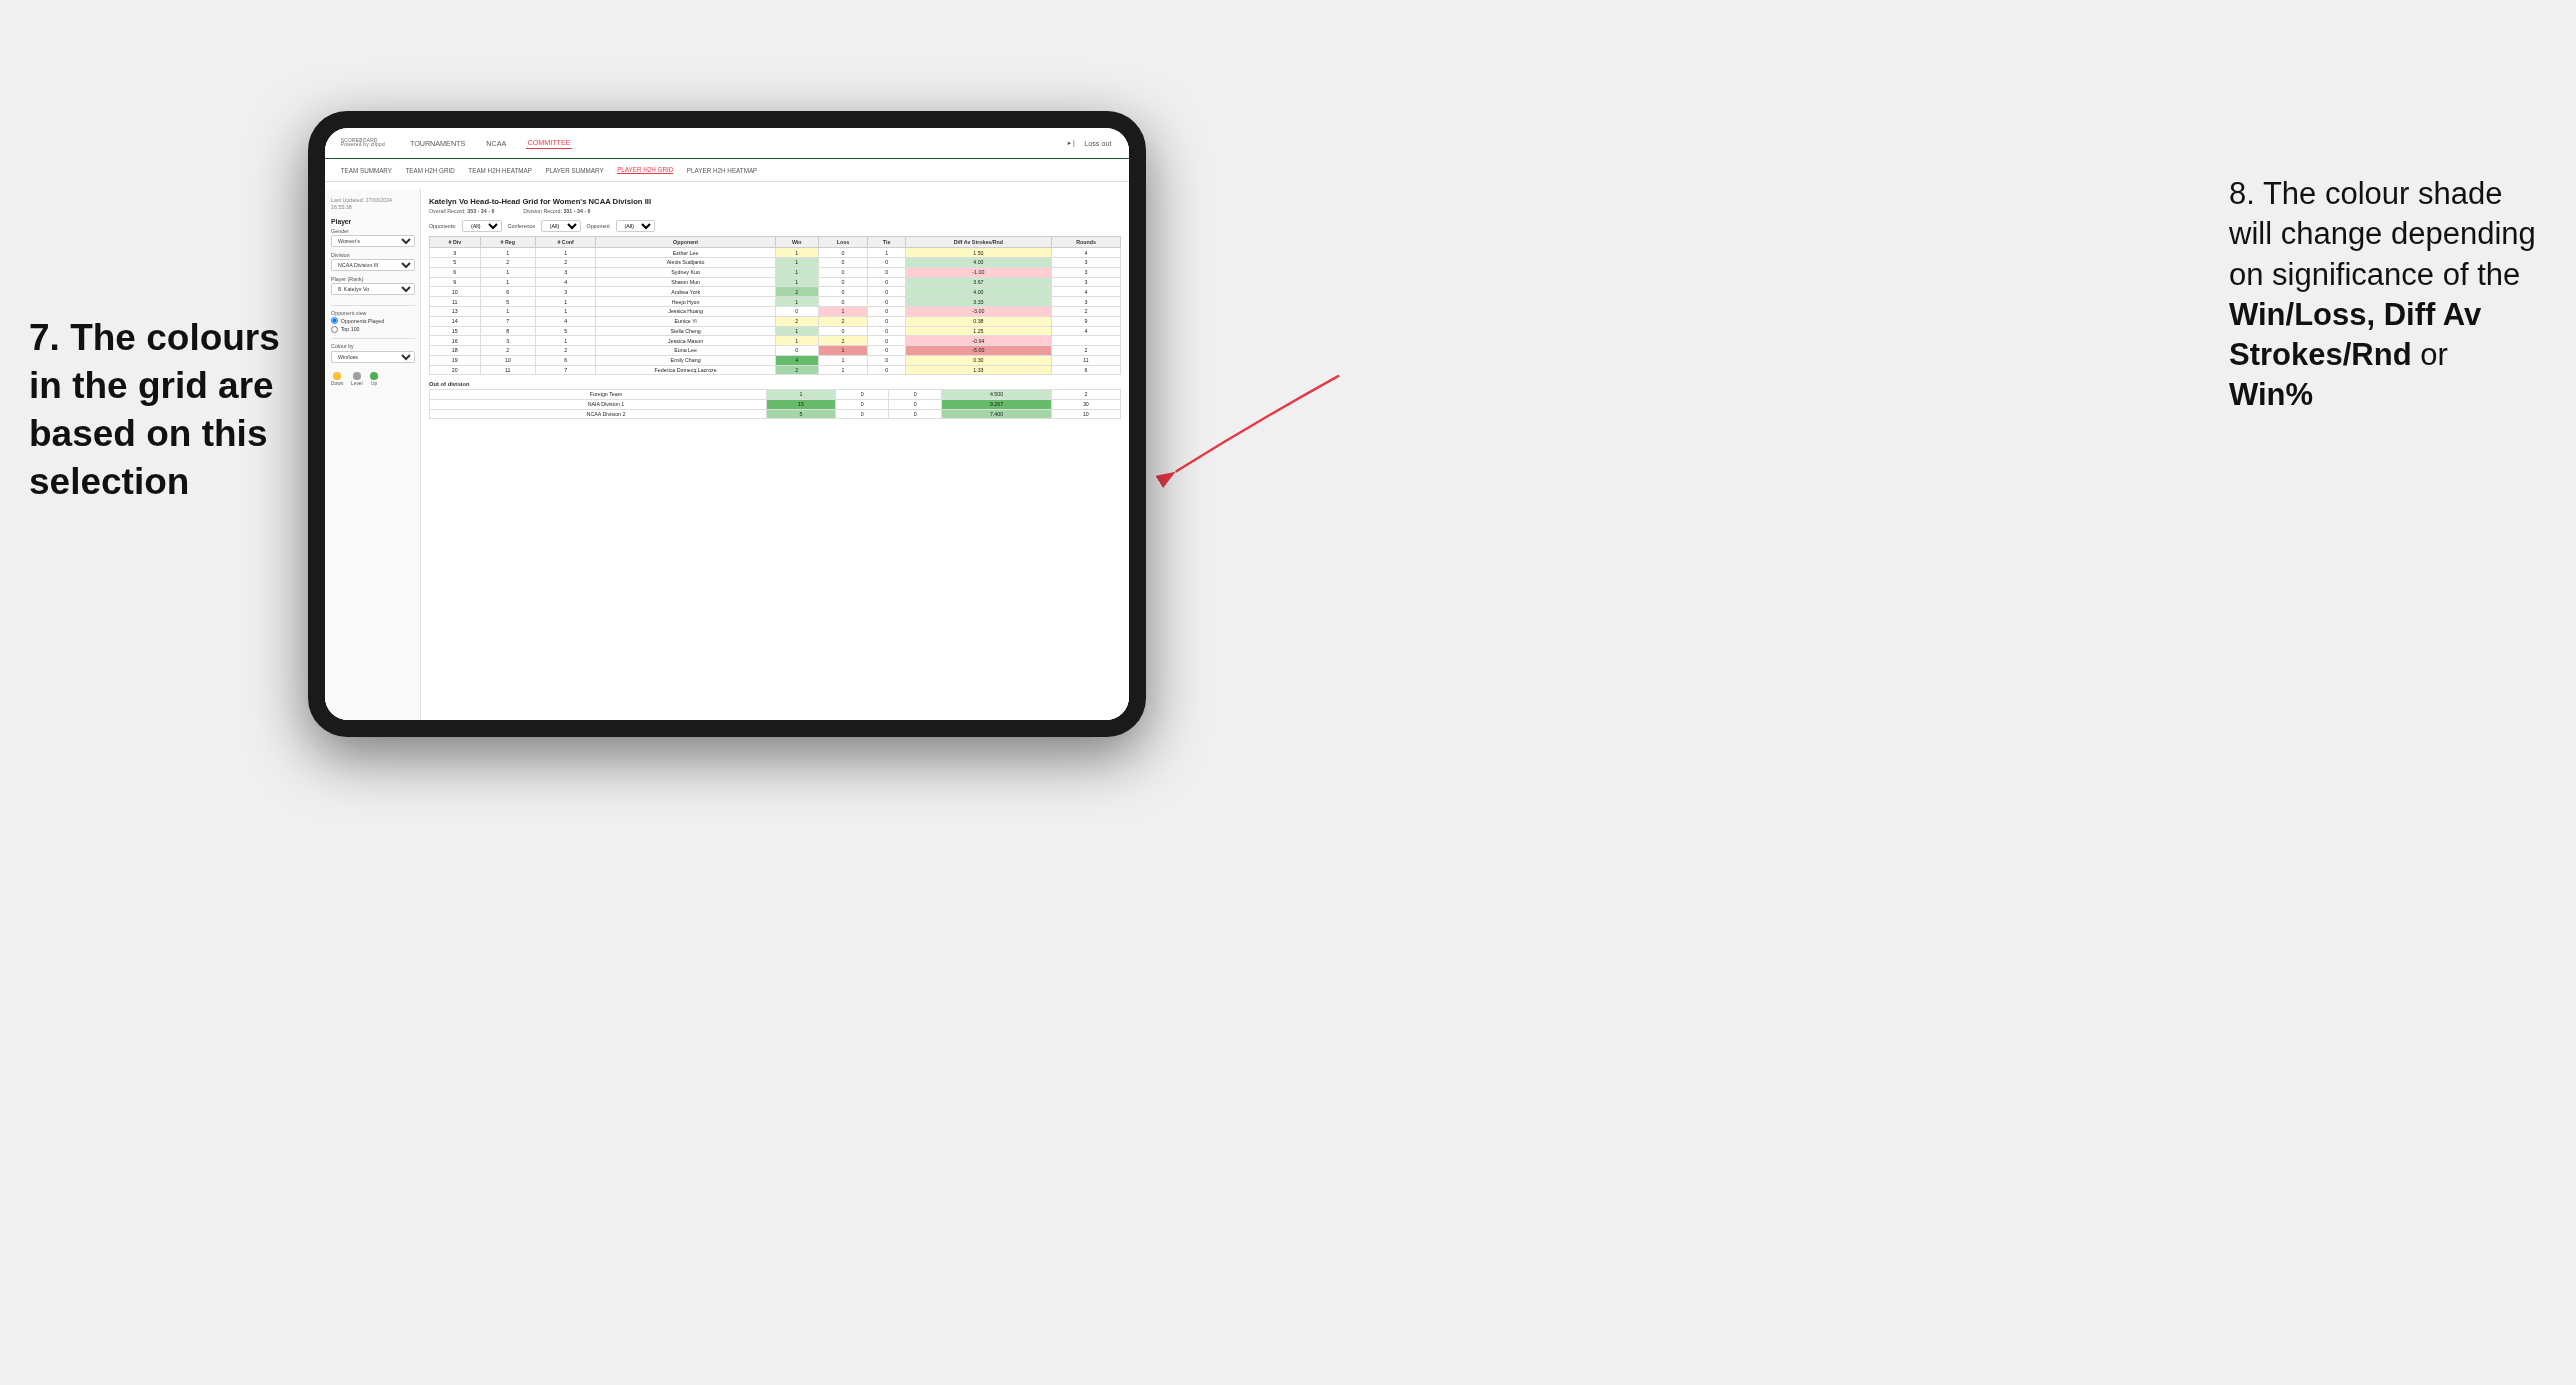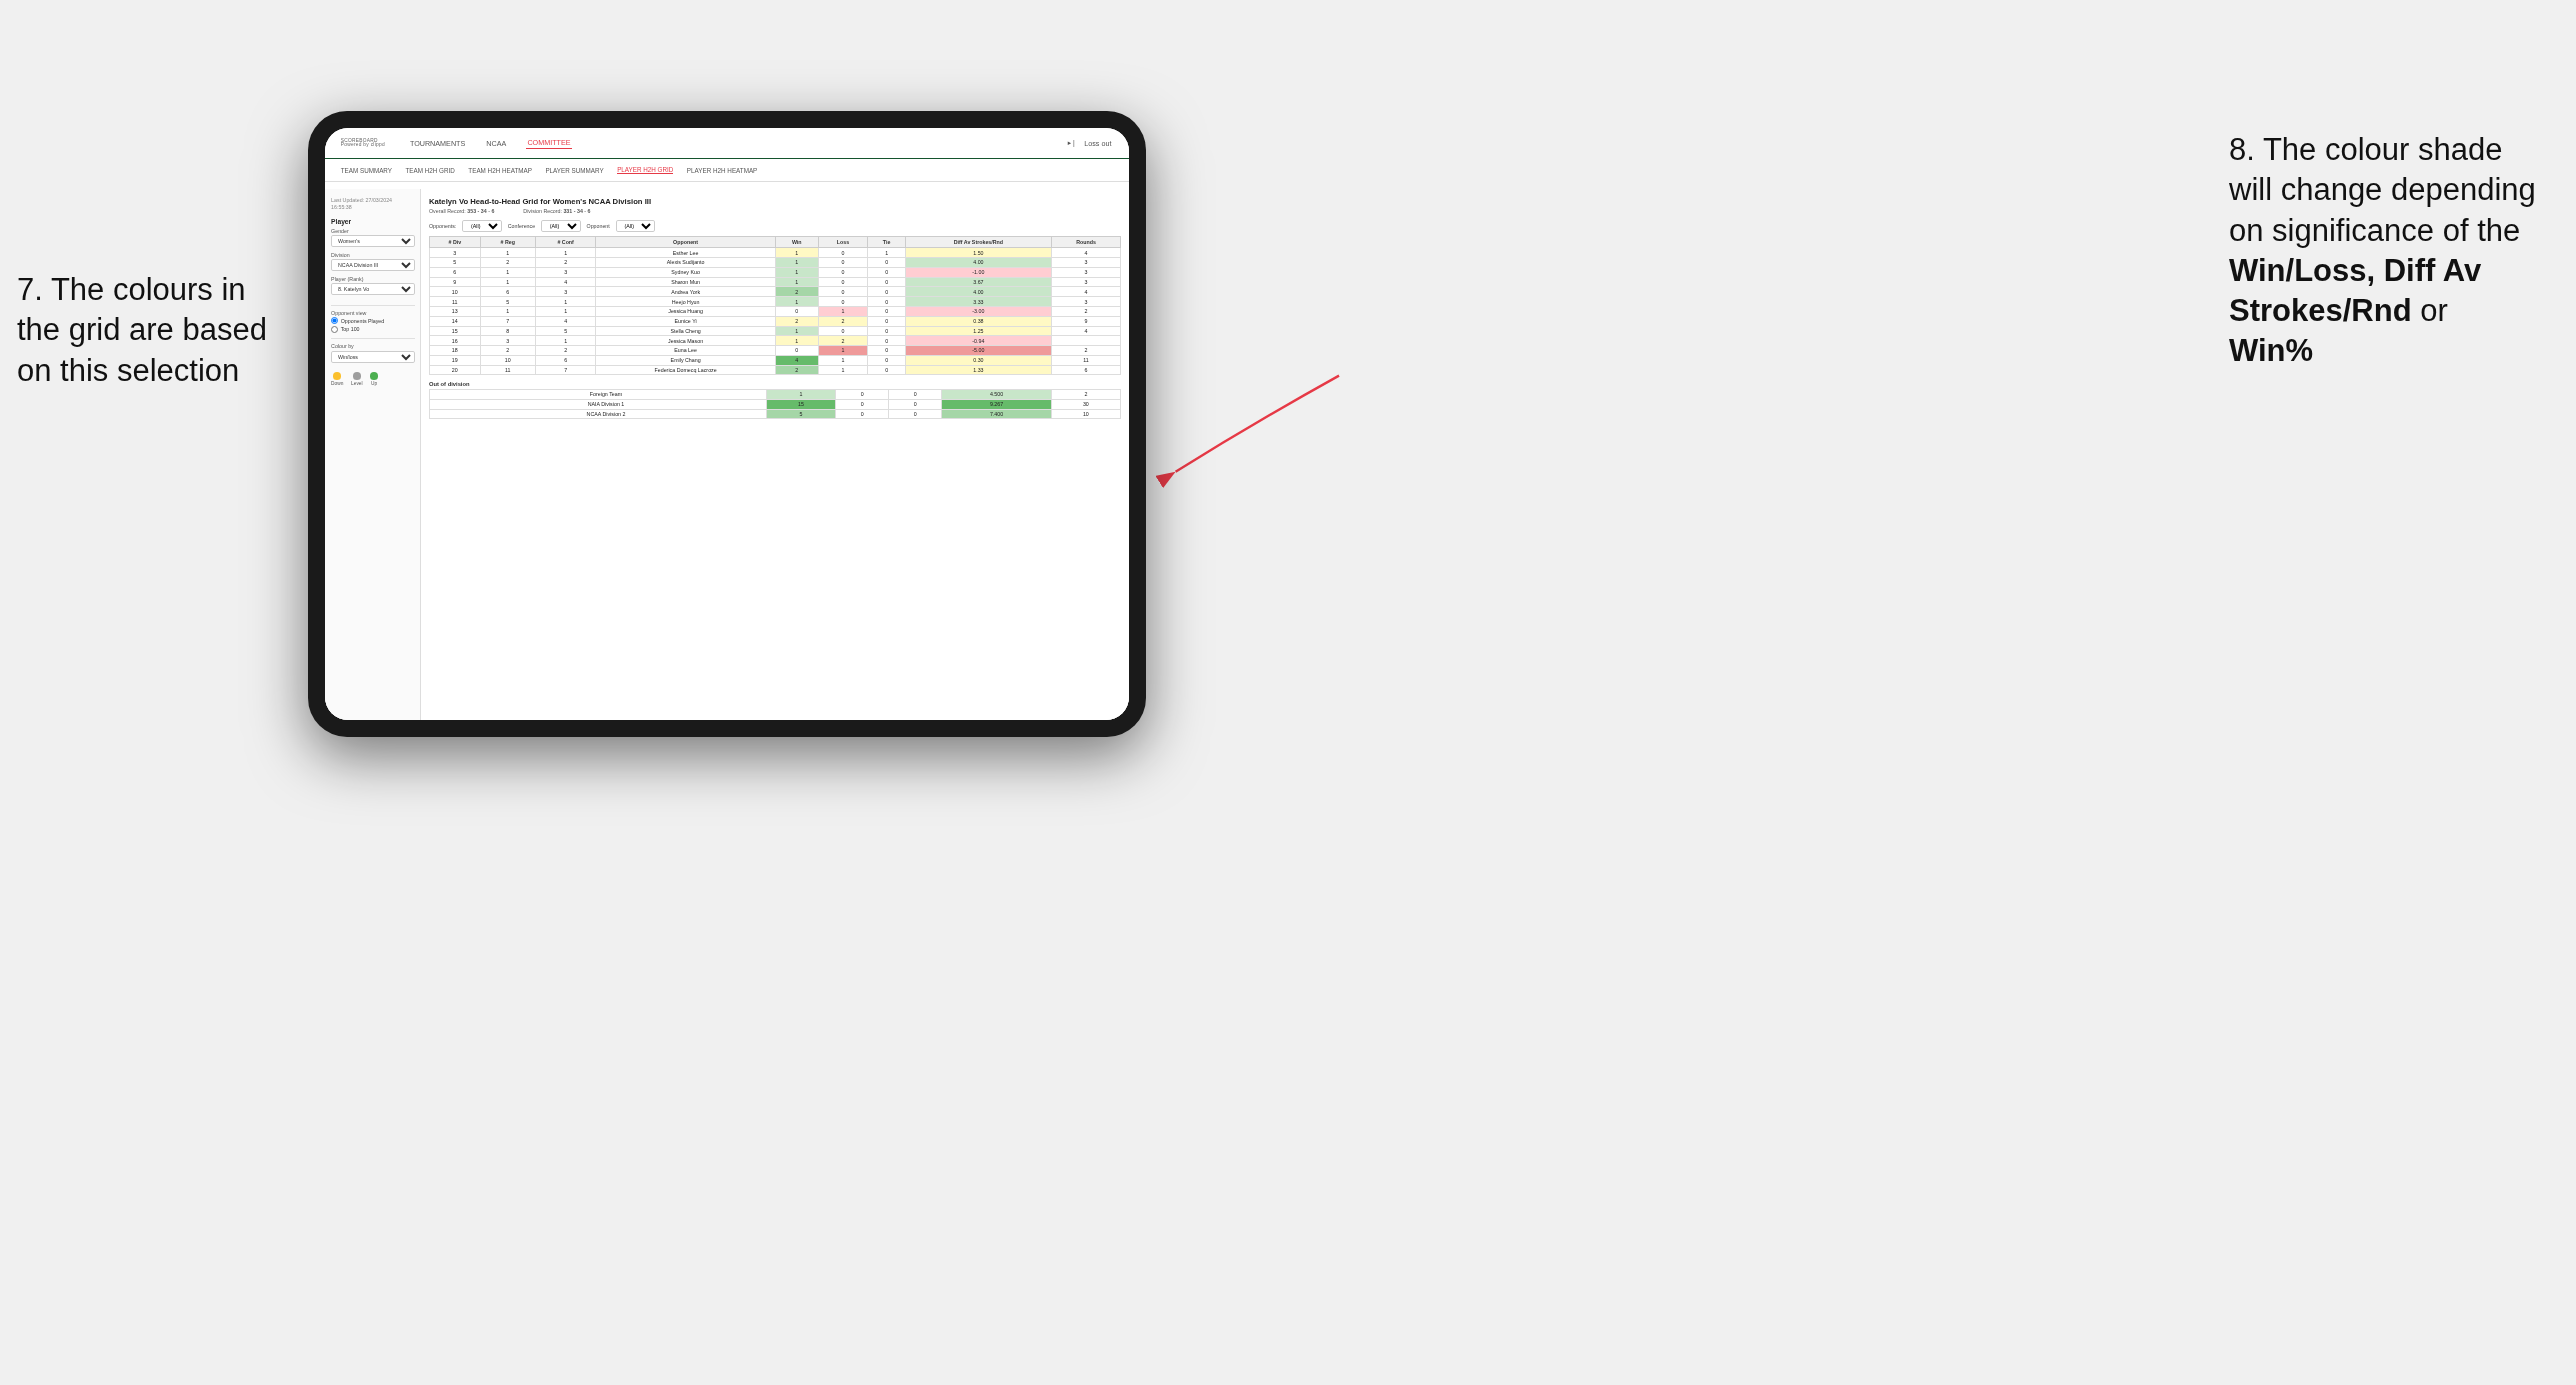--- a/index.html
+++ b/index.html
@@ -268,27 +268,28 @@
       font-weight: 700;
       color: #333;
       margin: 5.8px 0 1.9px 0;
     }
 
     
     .annotation {
       position: absolute;
       font-family: Arial, sans-serif;
       color: #111;
+      margin-top: 44px;
     }
     .annotation-left {
-      left: 17px;
+      left: 29px;
       top: 270px;
       width: 260px;
-      font-size: 31px;
-      font-weight: 400;
+      font-size: 37px;
+      font-weight: 700;
       line-height: 1.3;
     }
     .annotation-right {
       right: 39px;
       top: 130px;
       width: 308px;
       font-size: 31px;
       font-weight: 400;
       line-height: 1.3;
     }

